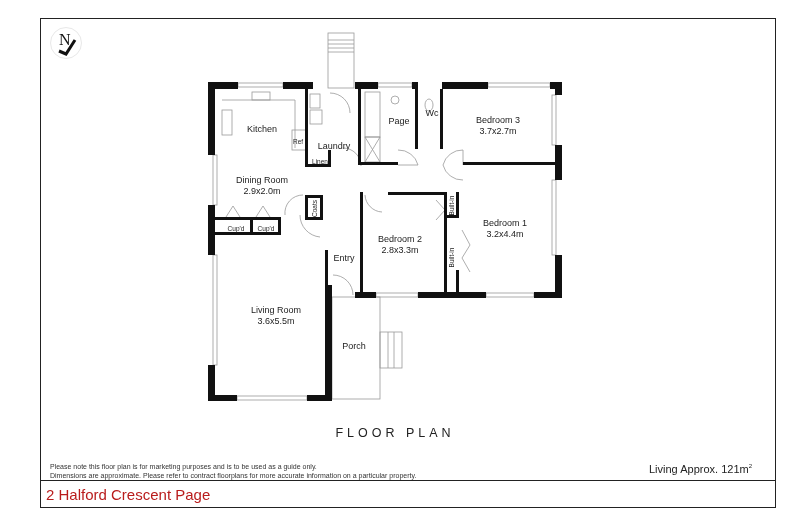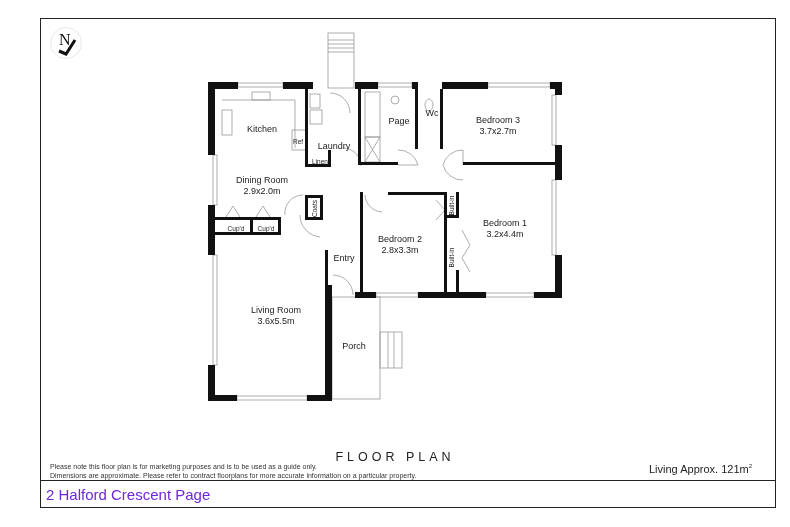--- a/index.html
+++ b/index.html
@@ -3,25 +3,25 @@
 <meta charset="utf-8">
 <style>
   html,body{margin:0;padding:0;background:#fff;}
   body{width:790px;height:527px;position:relative;overflow:hidden;font-family:"Liberation Sans",sans-serif;}
   .frame{position:absolute;left:40px;top:18px;width:736px;height:490px;border:1.5px solid #222;box-sizing:border-box;}
   .footer-line{position:absolute;left:40px;top:480px;width:736px;height:0;border-top:1px solid #222;}
   svg{position:absolute;left:0;top:0;}
   .lbl{position:absolute;font-size:9px;color:#222;text-align:center;line-height:11px;white-space:nowrap;transform:translateX(-50%);}
   .small{font-size:6.5px;}
   .vert{transform:translateX(-50%) rotate(-90deg);}
-  .title{position:absolute;left:0;width:790px;top:450px;text-align:center;font-size:12.5px;letter-spacing:4px;color:#222;}
+  .title{position:absolute;left:0;width:790px;top:426px;text-align:center;font-size:12.5px;letter-spacing:4px;color:#222;}
   .note{position:absolute;left:50px;top:462px;font-size:7px;color:#333;line-height:9px;}
   .area{position:absolute;right:38px;top:463px;font-size:11px;color:#222;}
   .area sup{font-size:6px;}
-  .addr{position:absolute;left:46px;top:486px;font-size:15px;color:#6d28d9;}
+  .addr{position:absolute;left:46px;top:486px;font-size:15px;color:#b91c1c;}
   .north{position:absolute;left:50px;top:27px;width:30px;height:30px;border-radius:50%;border:1px solid #e8e8e8;}
 </style>
 </head>
 <body>
 
 <div class="frame"></div>
 <div class="footer-line"></div>
 
 <div class="north">
   <span style="position:absolute;left:8px;top:3px;font-family:'Liberation Serif',serif;font-size:16px;color:#111;">N</span>

